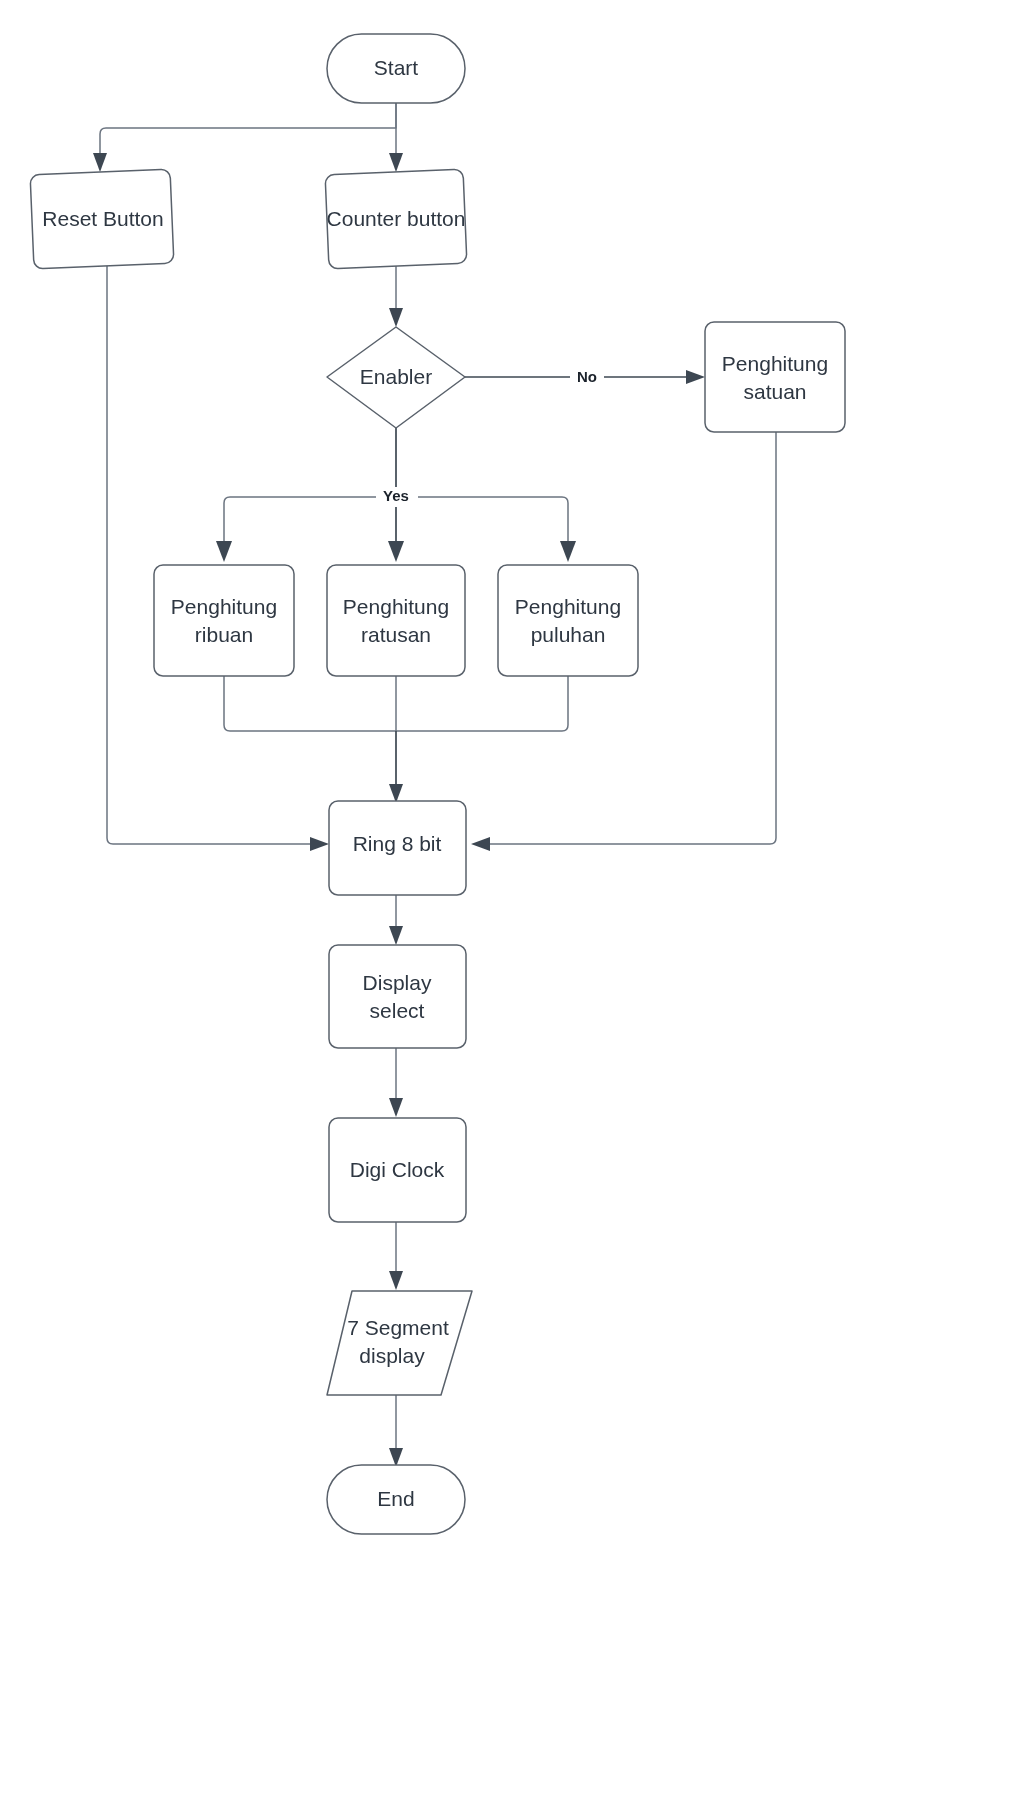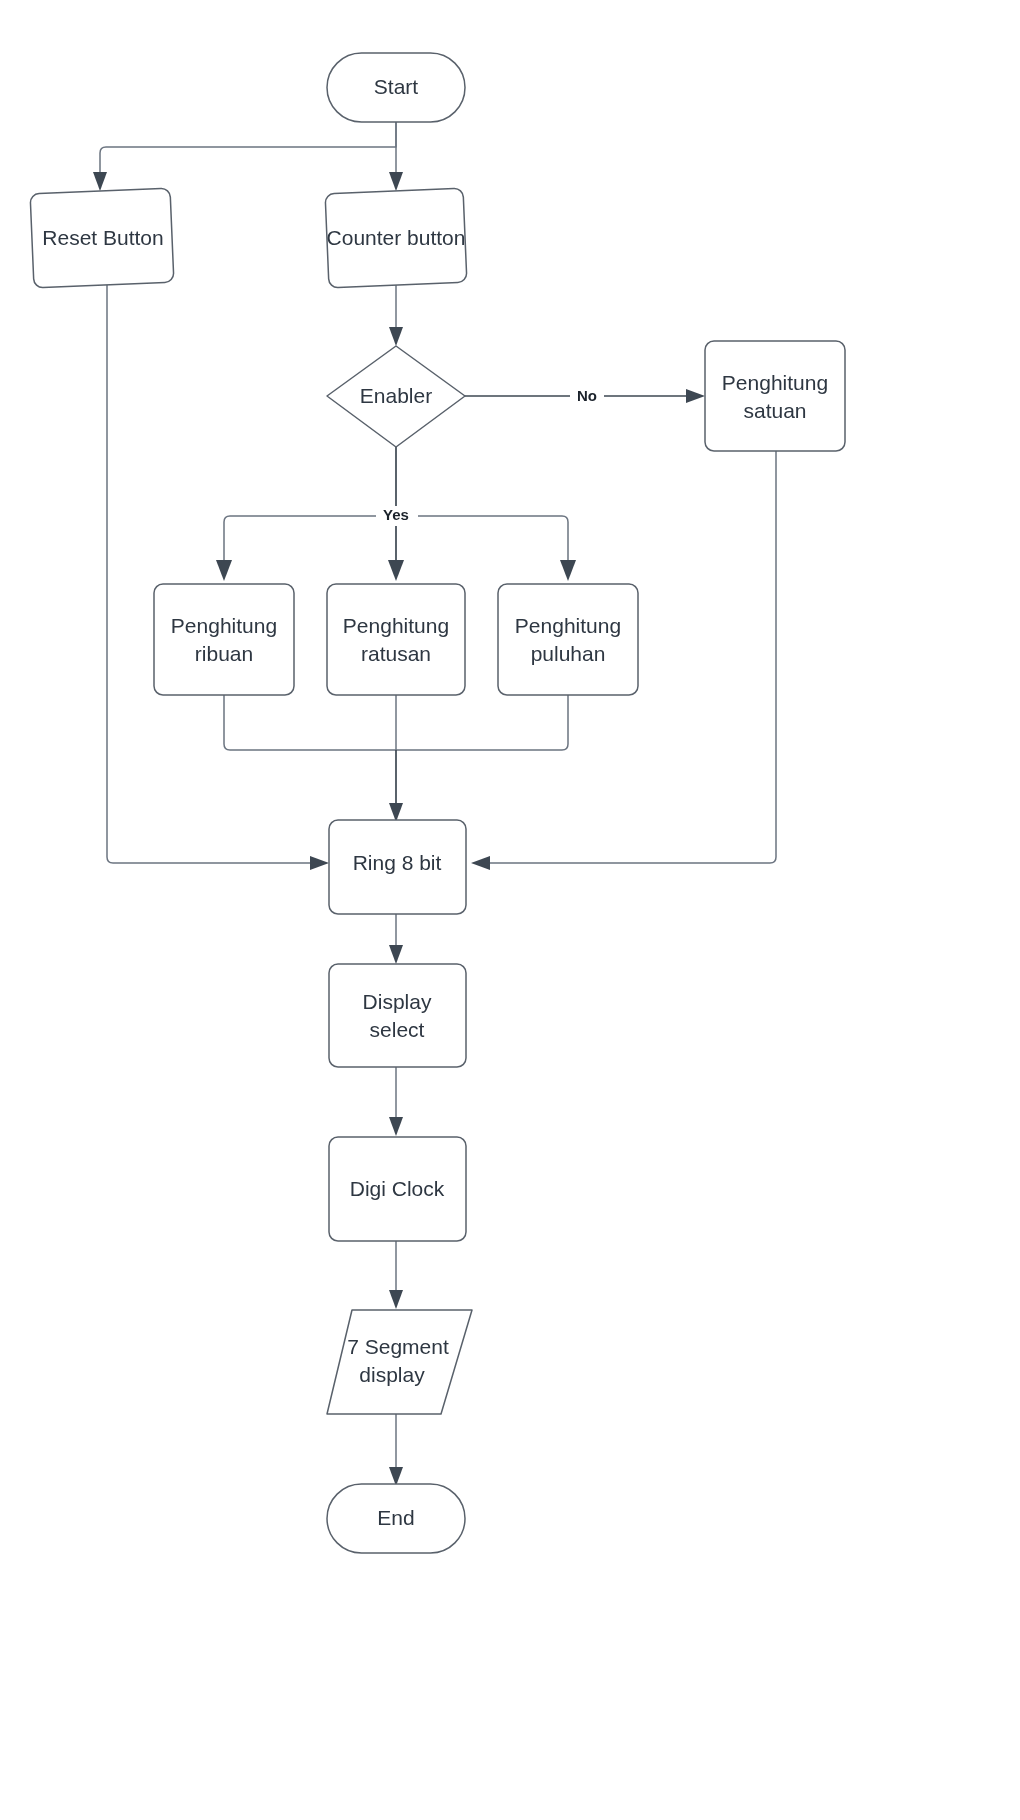--- a/index.html
+++ b/index.html
@@ -12,21 +12,20 @@
     width: 1020px;
     height: 1820px;
     overflow: hidden;
     font-family: "Liberation Sans", sans-serif;
   }
   #diagram-root {
     position: relative;
     width: 1020px;
     height: 1276px;
     background: #ffffff;
-    margin-top: 19px;
   }
   svg#flowchart {
     display: block;
     width: 1020px;
     height: 1820px;
   }
   .node-shape-thin {
     fill: #ffffff;
     stroke: #59616b;
     stroke-width: 1.5;

